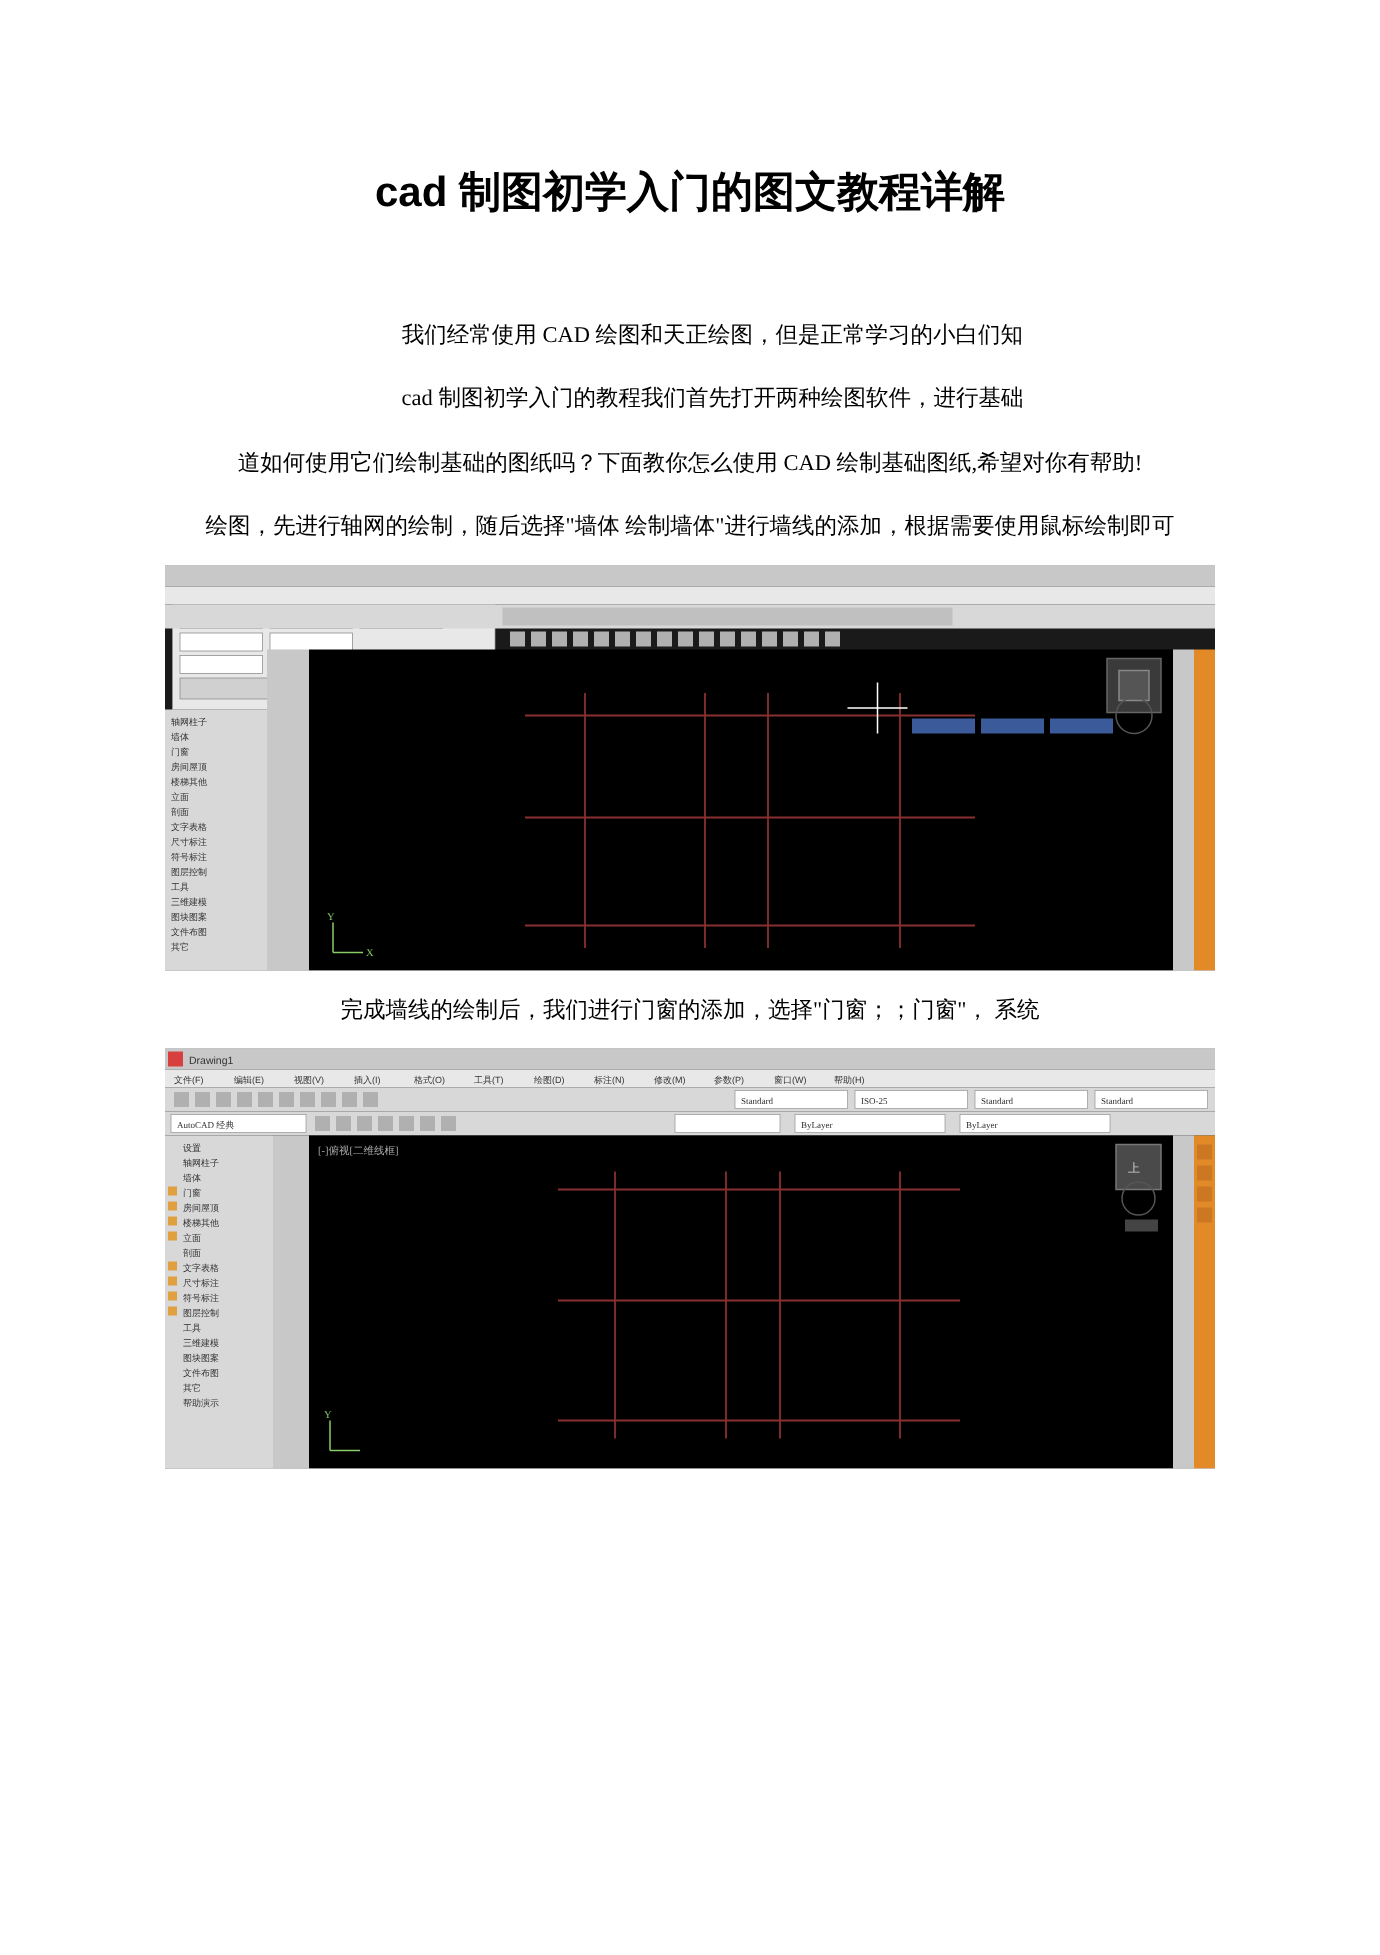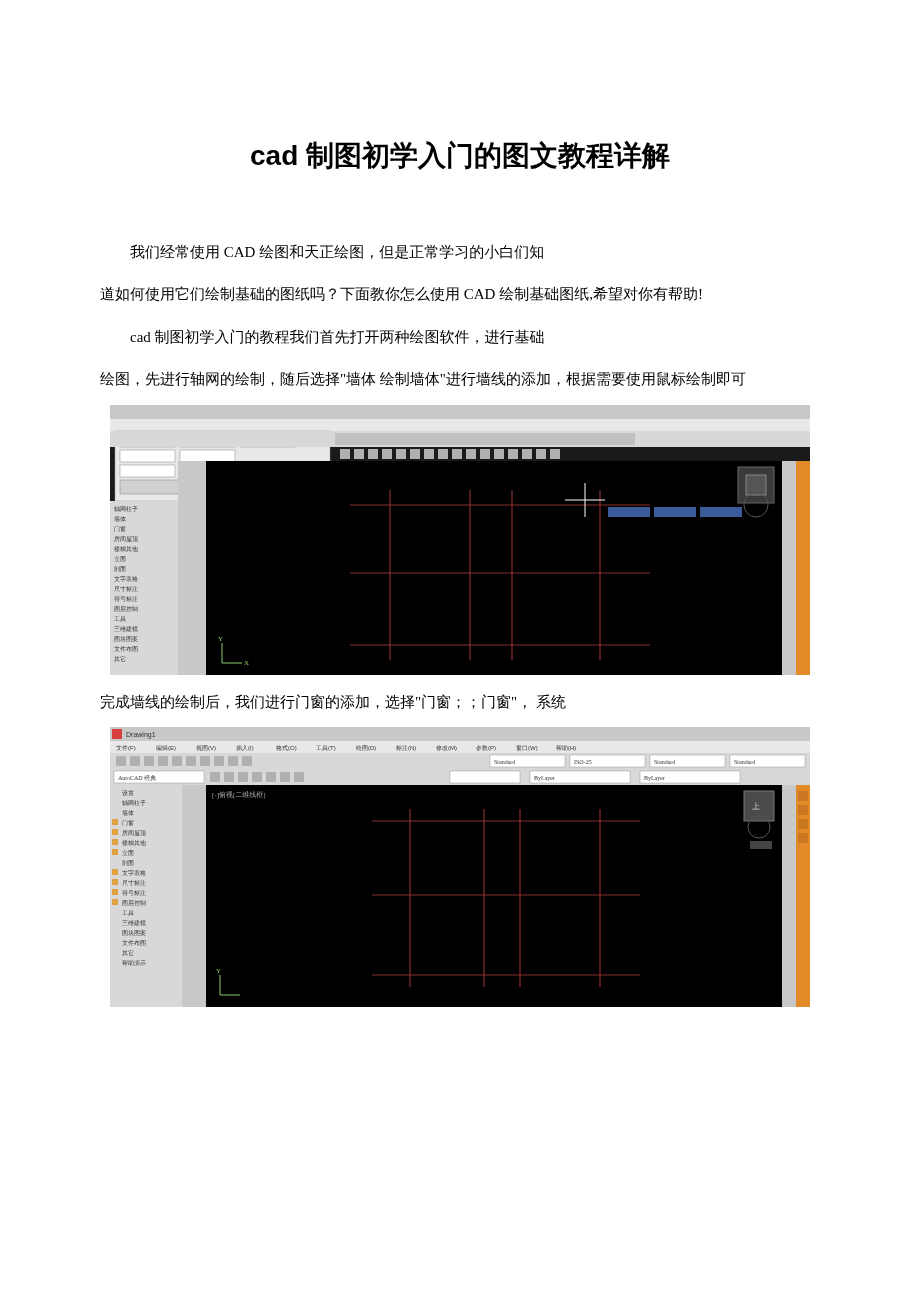--- a/index.html
+++ b/index.html
@@ -4,53 +4,53 @@
   <style>
     body {
       margin: 0;
       padding: 0;
       background: #ffffff;
       font-family: "SimSun", "宋体", serif;
       width: 920px;
     }
     .page {
       padding: 90px 100px 40px 100px;
-      margin-top: 28px;
     }
     .title {
       font-family: "Microsoft YaHei", "SimHei", sans-serif;
       font-size: 28px;
       text-align: center;
       margin-bottom: 60px;
       color: #000;
     }
     .para {
       font-size: 15px;
       line-height: 2.3;
       color: #000;
       margin: 0 0 8px 0;
       text-indent: 2em;
+      text-align: center;
     }
     .para.no-indent {
       text-indent: 0;
     }
     .screenshot {
       display: block;
       margin: 4px auto 10px auto;
     }
   </style>
 </head>
 <body>
 
 <div class="page">
   <h1 class="title">cad 制图初学入门的图文教程详解</h1>
 
   <p class="para">我们经常使用 CAD 绘图和天正绘图，但是正常学习的小白们知</p>
+  <p class="para">cad 制图初学入门的教程我们首先打开两种绘图软件，进行基础</p>
   <p class="para no-indent">道如何使用它们绘制基础的图纸吗？下面教你怎么使用 CAD 绘制基础图纸,希望对你有帮助!</p>
-  <p class="para">cad 制图初学入门的教程我们首先打开两种绘图软件，进行基础</p>
   <p class="para no-indent">绘图，先进行轴网的绘制，随后选择"墙体 绘制墙体"进行墙线的添加，根据需要使用鼠标绘制即可</p>
 
   <svg class="screenshot" width="700" height="270" viewBox="0 0 700 270">
 
     <rect x="0" y="0" width="700" height="270" fill="#1a1a1a"></rect>
 
     <rect x="0" y="0" width="700" height="14" fill="#c8c8c8"></rect>
 
     <rect x="0" y="14" width="700" height="12" fill="#e8e8e8"></rect>
 

